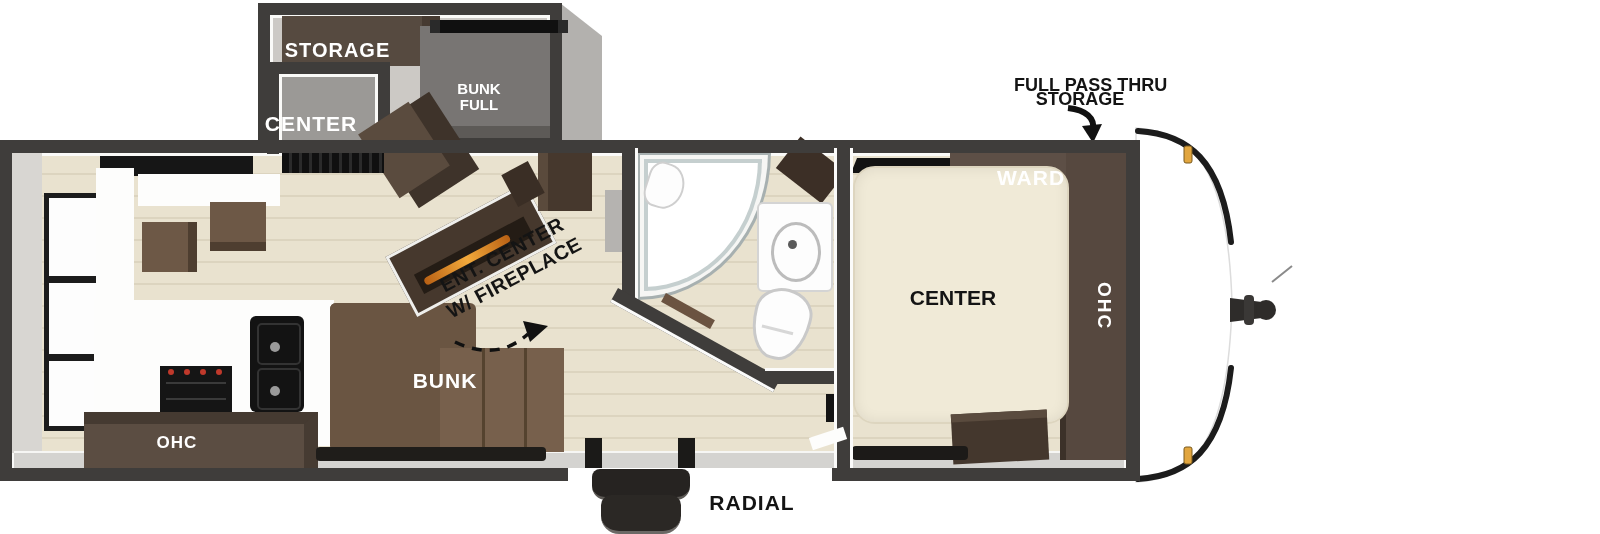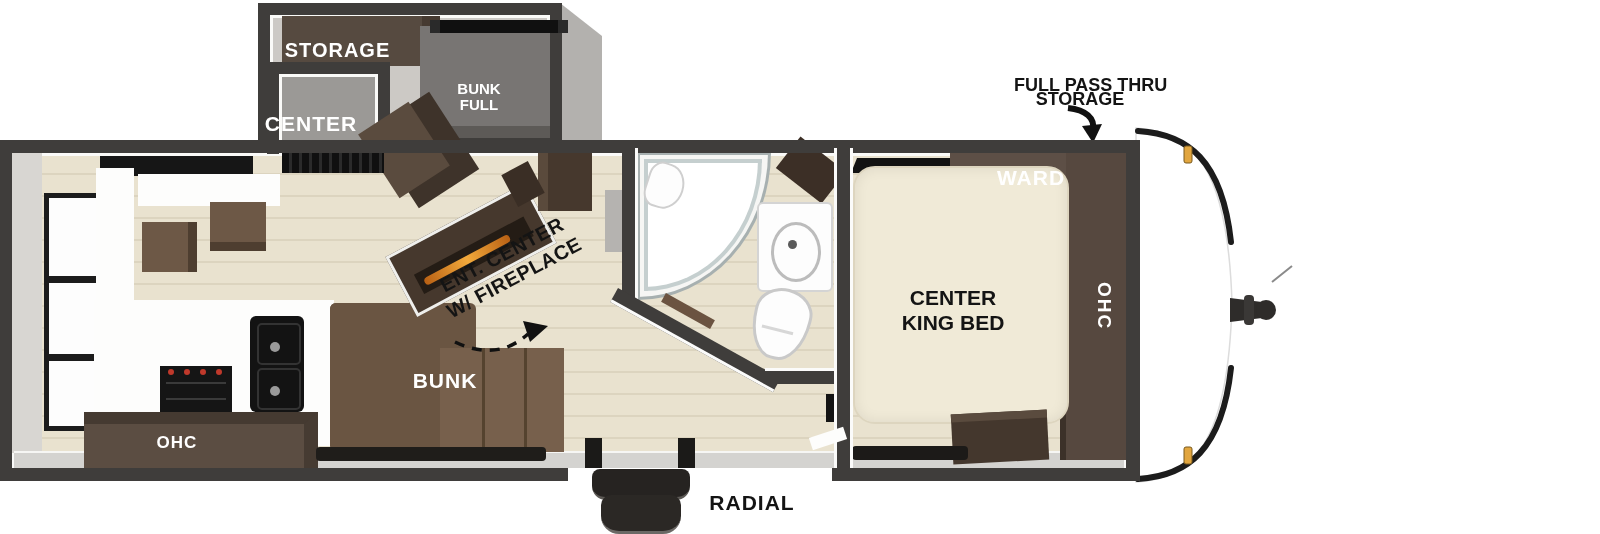--- a/index.html
+++ b/index.html
@@ -161,21 +161,20 @@
   </div>
 
   <div class="lbl w" style="left:406px;top:370px;width:78px;font-size:21px;letter-spacing:1px;">BUNK</div>
   <div class="lbl w" style="left:147px;top:434px;width:60px;font-size:17px;letter-spacing:1px;">OHC</div>
 
   <div class="lbl w" style="left:990px;top:167px;width:82px;font-size:21px;letter-spacing:1px;">WARD</div>
   <div class="lbl w" style="left:1069px;top:287px;width:70px;height:38px;line-height:38px;font-size:19px;letter-spacing:2px;transform:rotate(90deg);">OHC</div>
 
   <div class="lbl b" style="left:858px;top:285px;width:190px;font-size:21px;line-height:25px;">
     <div>CENTER</div>
-    <div>KING BED</div>
   </div>
 
   <div class="lbl b" style="left:1014px;top:79px;width:132px;font-size:18px;line-height:13.5px;">
     <div>FULL PASS THRU</div>
     <div>STORAGE</div>
   </div>
 
   <div class="lbl b" style="left:696px;top:492px;width:112px;font-size:21px;letter-spacing:1px;">RADIAL</div>
 
 </div>

